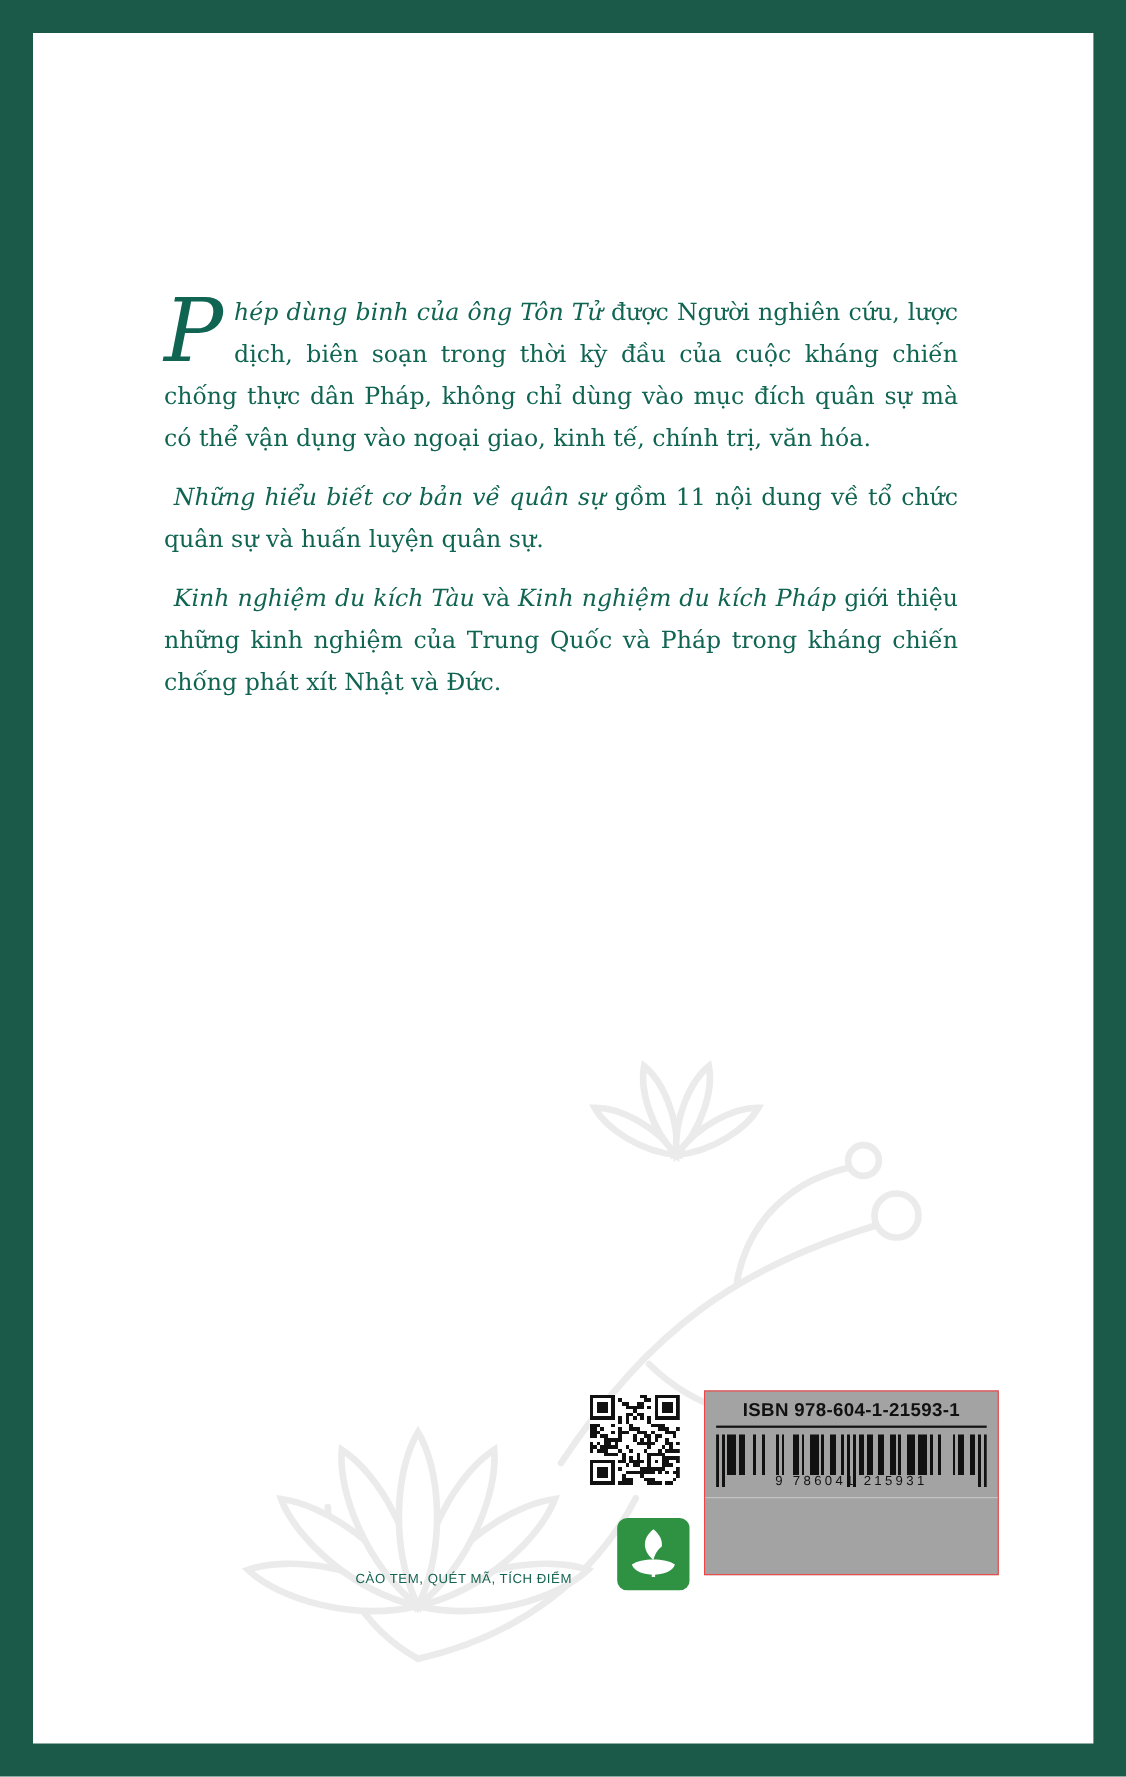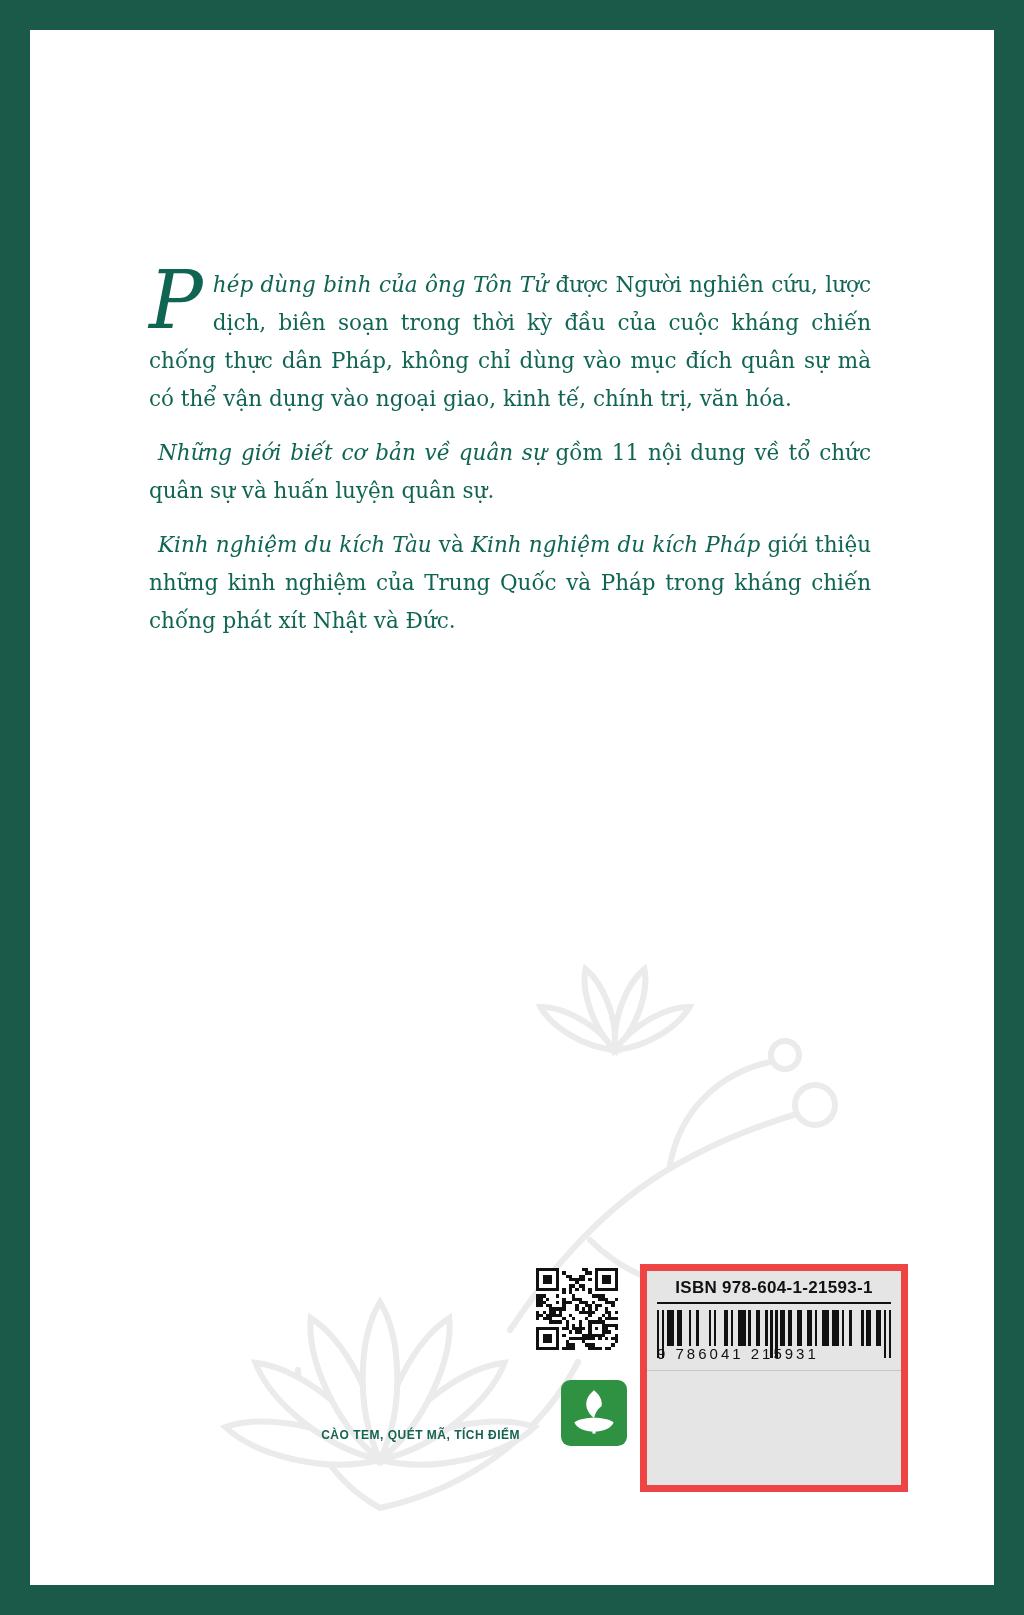--- a/index.html
+++ b/index.html
@@ -29,43 +29,43 @@
   .text-block p{margin:0 0 16px;text-indent:9px;}
   .text-block p.has-cap{text-indent:0;}
   .it{font-style:italic;margin-top:33px;}
   .dropcap{
     float:left;font-style:italic;font-size:80px;line-height:62px;
     margin:4px 10px 0 0;color:var(--text);
   }
   .qr{position:absolute;left:506px;top:1238px;width:82px;height:82px;background:#fff;}
   .qr svg{display:block;width:82px;height:82px;}
   .isbn-box{
-    position:absolute;left:610px;top:1234px;width:268px;height:228px;
-    border:7px solid #ef4444;background:#e5e5e5;box-sizing:border-box;
+    position:absolute;left:610px;top:1234px;width:268px;height:168px;
+    border:1px solid #ef4444;background:#a3a3a3;box-sizing:border-box;
   }
   .isbn-top{
     border-bottom:1px solid #c6c6c6;padding:7px 10px 8px;position:relative;
   }
   .isbn-label{
     font-family:"Liberation Sans",sans-serif;font-weight:bold;
     font-size:17px;color:#111;text-align:center;letter-spacing:.3px;
     white-space:nowrap;
   }
   .isbn-rule{height:2px;background:#111;margin:4px 0 6px;}
   .barcode{display:block;width:100%;height:48px;}
   .isbn-digits{
     position:relative;margin-top:-13px;
-    font-family:"Liberation Sans",sans-serif;font-size:15px;color:#111;
-    text-align:left;letter-spacing:3px;white-space:nowrap;
+    font-family:"Liberation Sans",sans-serif;font-size:12px;color:#111;
+    text-align:center;letter-spacing:3px;white-space:nowrap;
   }
   .logo{position:absolute;left:531px;top:1350px;width:66px;height:66px;}
   .logo svg{display:block;width:66px;height:66px;}
   .loyalty{
     position:absolute;right:474px;top:1398px;
-    font-family:"Liberation Sans",sans-serif;font-weight:bold;
+    font-family:"Liberation Sans",sans-serif;font-weight:normal;
     font-size:12px;color:var(--loyalty);letter-spacing:.5px;white-space:nowrap;
   }
 </style>
 </head>
 <body>
 
 <div class="panel">
 
   <svg class="watermark" viewBox="0 0 964 1555" aria-hidden="true">
     <defs>
@@ -98,21 +98,21 @@
         <use href="#petal" transform="rotate(78)"></use>
         <use href="#petal" transform="rotate(52)"></use>
         <use href="#petal" transform="rotate(26)"></use>
         <use href="#petal"></use>
       </g>
     </g>
   </svg>
 
   <div class="text-block">
       <p class="has-cap"><span class="dropcap">P</span><span class="it">hép dùng binh của ông Tôn Tử</span><span> được Người nghiên cứu, lược dịch, biên soạn trong thời kỳ đầu của cuộc kháng chiến chống thực dân Pháp, không chỉ dùng vào mục đích quân sự mà có thể vận dụng vào ngoại giao, kinh tế, chính trị, văn hóa.</span></p>
-      <p><span class="it">Những giới biết cơ bản về quân sự</span><span> gồm 11 nội dung về tổ chức quân sự và huấn luyện quân sự.</span></p>
+      <p><span class="it">Những hiểu biết cơ bản về quân sự</span><span> gồm 11 nội dung về tổ chức quân sự và huấn luyện quân sự.</span></p>
       <p><span class="it">Kinh nghiệm du kích Tàu</span><span> và </span><span class="it">Kinh nghiệm du kích Pháp</span><span> giới thiệu những kinh nghiệm của Trung Quốc và Pháp trong kháng chiến chống phát xít Nhật và Đức.</span></p>
     </div>
 
   <div class="qr">
     <svg id="qr-svg" viewBox="0 0 25 25" shape-rendering="crispEdges">
         <rect x="0" y="0" width="1" height="1" fill="#111111"></rect>
         <rect x="1" y="0" width="1" height="1" fill="#111111"></rect>
         <rect x="2" y="0" width="1" height="1" fill="#111111"></rect>
         <rect x="3" y="0" width="1" height="1" fill="#111111"></rect>
         <rect x="4" y="0" width="1" height="1" fill="#111111"></rect>

